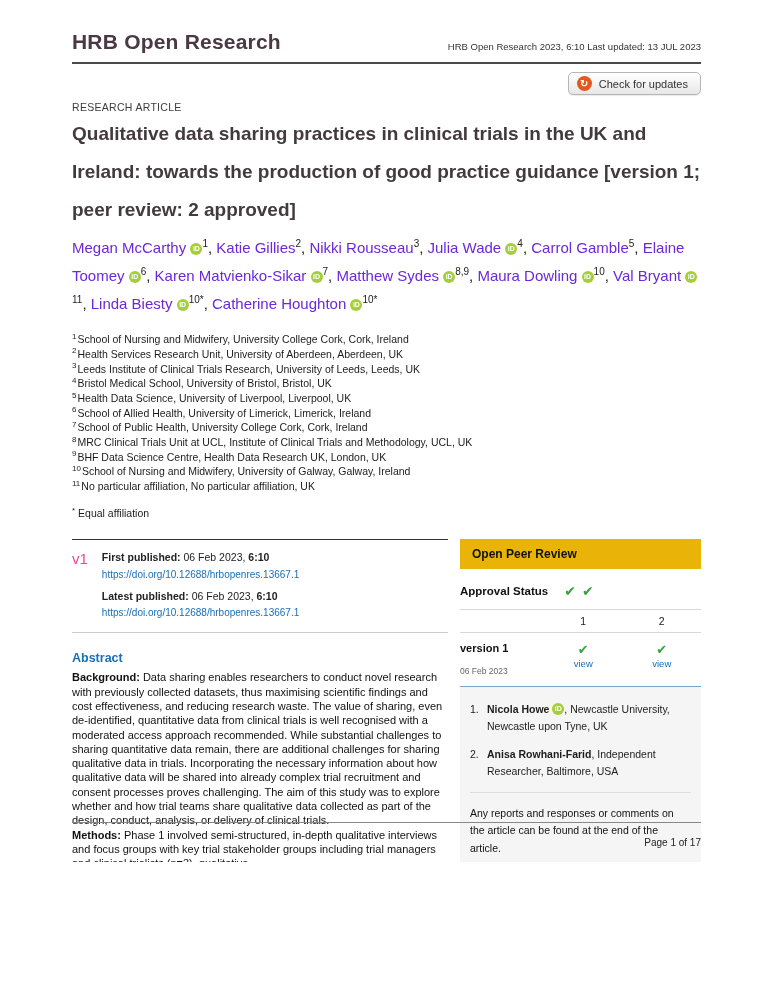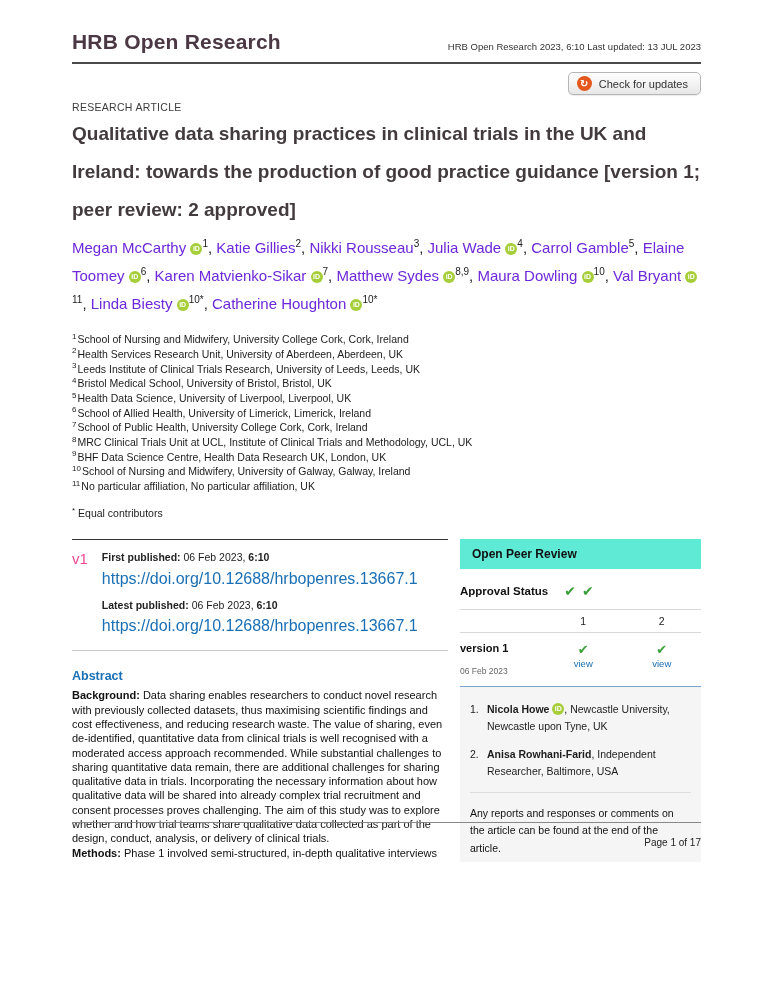--- a/index.html
+++ b/index.html
@@ -37,28 +37,28 @@
   
   .columns { display:flex; gap:12px; margin-top:20px; align-items:flex-start; }
   .col-left { flex:1; min-width:0; }
   .col-right { flex:0 0 241px; width:241px; font-size:10.5px; }
   
   .version-block { display:flex; gap:14px; border-top:1px solid #333; border-bottom:1px solid #ccc;
     padding:10px 0 12px; }
   .vlabel { font-size:15px; font-weight:400; color:#ec4899; }
   .vrows { font-size:10.5px; color:#222; line-height:1.5; }
   .vb { font-weight:700; }
-  .doi { display:block; color:#1a6fb5; text-decoration:none; font-size:16px; margin-top:1px; }
+  .doi { display:block; color:#1a6fb5; text-decoration:none; font-size:10px; margin-top:1px; }
   .vrow2 { margin-top:7px; }
   
   .abstract { margin-top:18px; }
   .abs-heading { color:#1a6fb5; font-weight:700; font-size:12.5px; margin-bottom:5px; }
   .abs-p { font-size:11px; line-height:1.3; margin:0; color:#111; }
   
-  .pr-header { background:#5eead4; font-size:12px; font-weight:700; padding:8px 12px; color:#111; }
+  .pr-header { background:#eab308; font-size:12px; font-weight:700; padding:8px 12px; color:#111; }
   .pr-approval { display:flex; align-items:center; gap:16px; padding:14px 0 10px; }
   .pr-approval-label { font-weight:700; font-size:11.5px; color:#111; }
   .check { color:#3aa03a; font-size:13px; }
   .pr-approval-checks .check { margin-right:6px; font-size:14px; }
   .pr-table { border-top:1px solid #d8d8d8; }
   .pr-row { display:flex; }
   .pr-head { border-bottom:1px solid #d8d8d8; align-items:center; }
   .pr-head .pr-cell { padding:5px 0; font-size:10.5px; color:#222; }
   .pr-version { padding:9px 0 10px; border-bottom:1px solid #78a3cc; align-items:flex-start; }
   .pr-cell { flex:1; text-align:center; }
@@ -105,21 +105,21 @@
       <div class="affiliation"><sup>4</sup>Bristol Medical School, University of Bristol, Bristol, UK</div>
       <div class="affiliation"><sup>5</sup>Health Data Science, University of Liverpool, Liverpool, UK</div>
       <div class="affiliation"><sup>6</sup>School of Allied Health, University of Limerick, Limerick, Ireland</div>
       <div class="affiliation"><sup>7</sup>School of Public Health, University College Cork, Cork, Ireland</div>
       <div class="affiliation"><sup>8</sup>MRC Clinical Trials Unit at UCL, Institute of Clinical Trials and Methodology, UCL, UK</div>
       <div class="affiliation"><sup>9</sup>BHF Data Science Centre, Health Data Research UK, London, UK</div>
       <div class="affiliation"><sup>10</sup>School of Nursing and Midwifery, University of Galway, Galway, Ireland</div>
       <div class="affiliation"><sup>11</sup>No particular affiliation, No particular affiliation, UK</div>
     </div>
 
-  <div class="equal"><sup>*</sup> <span>Equal contributors</span></div>
+  <div class="equal"><sup>*</sup> <span>Equal affiliation</span></div>
 
   <div class="columns">
 
     <div class="col-left">
       <div class="version-block">
         <div class="vlabel">v1</div>
         <div class="vrows">
           <div class="vrow">
             <span class="vb">First published:</span>
             <span>06 Feb 2023,</span>

